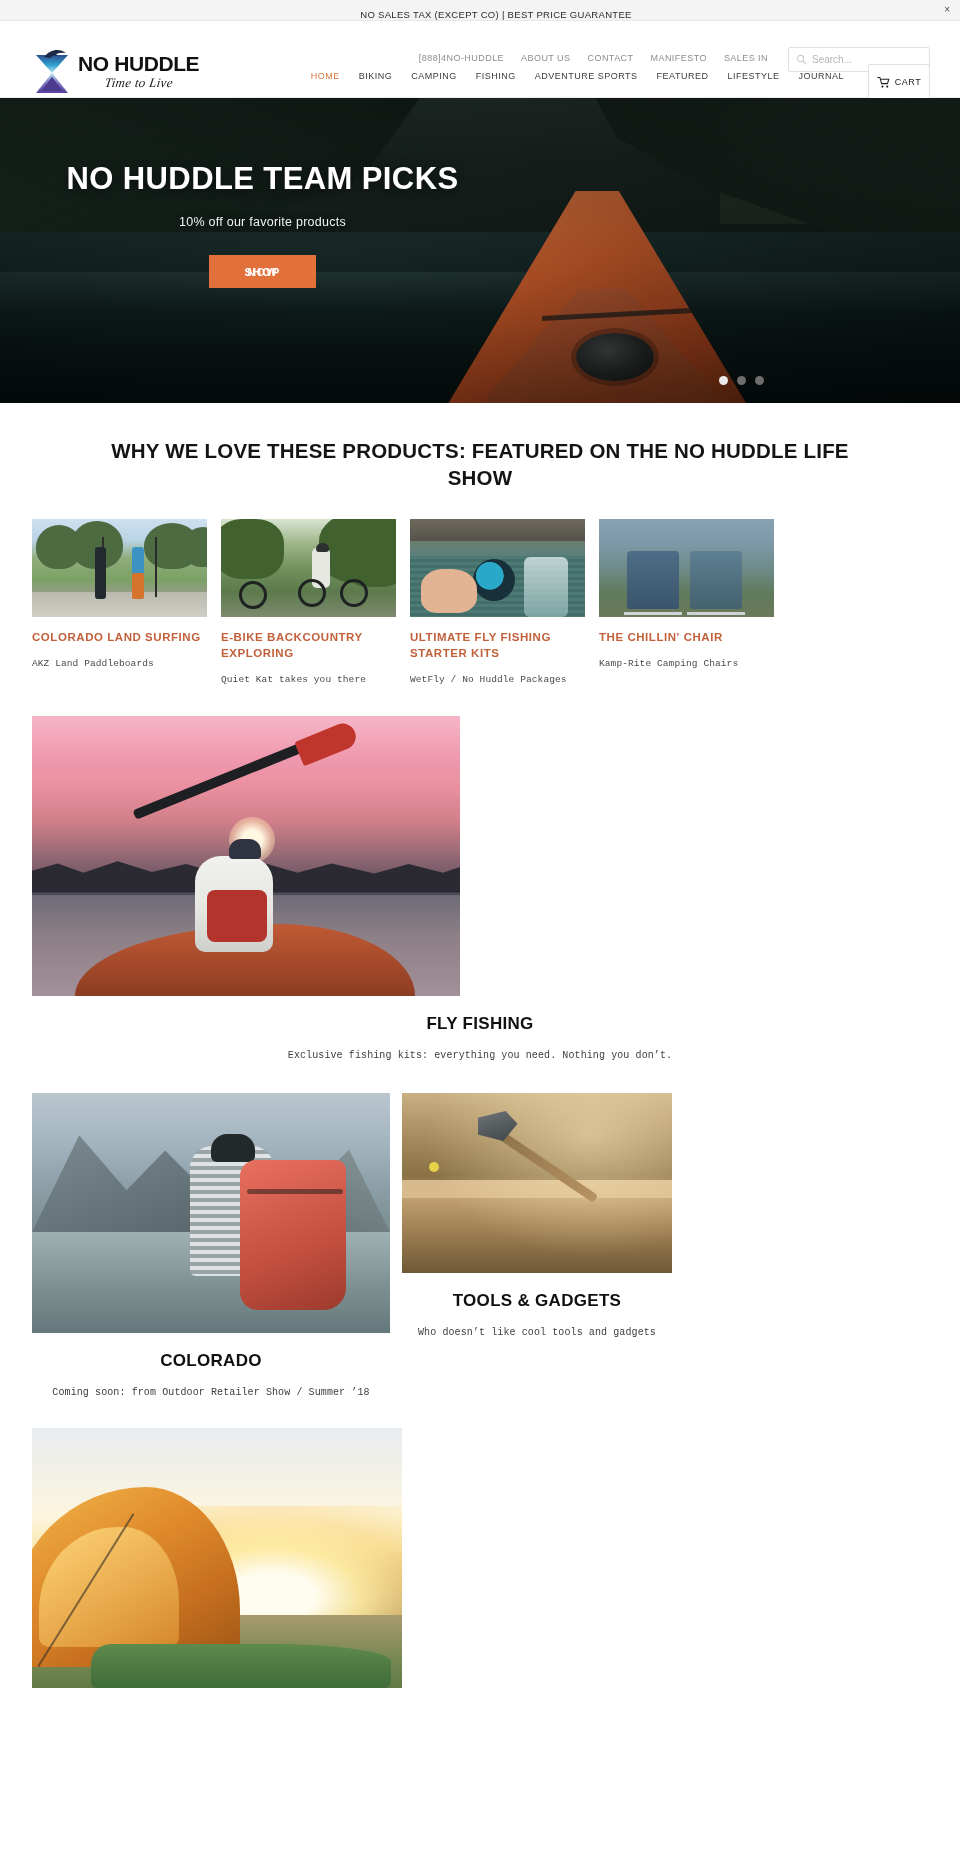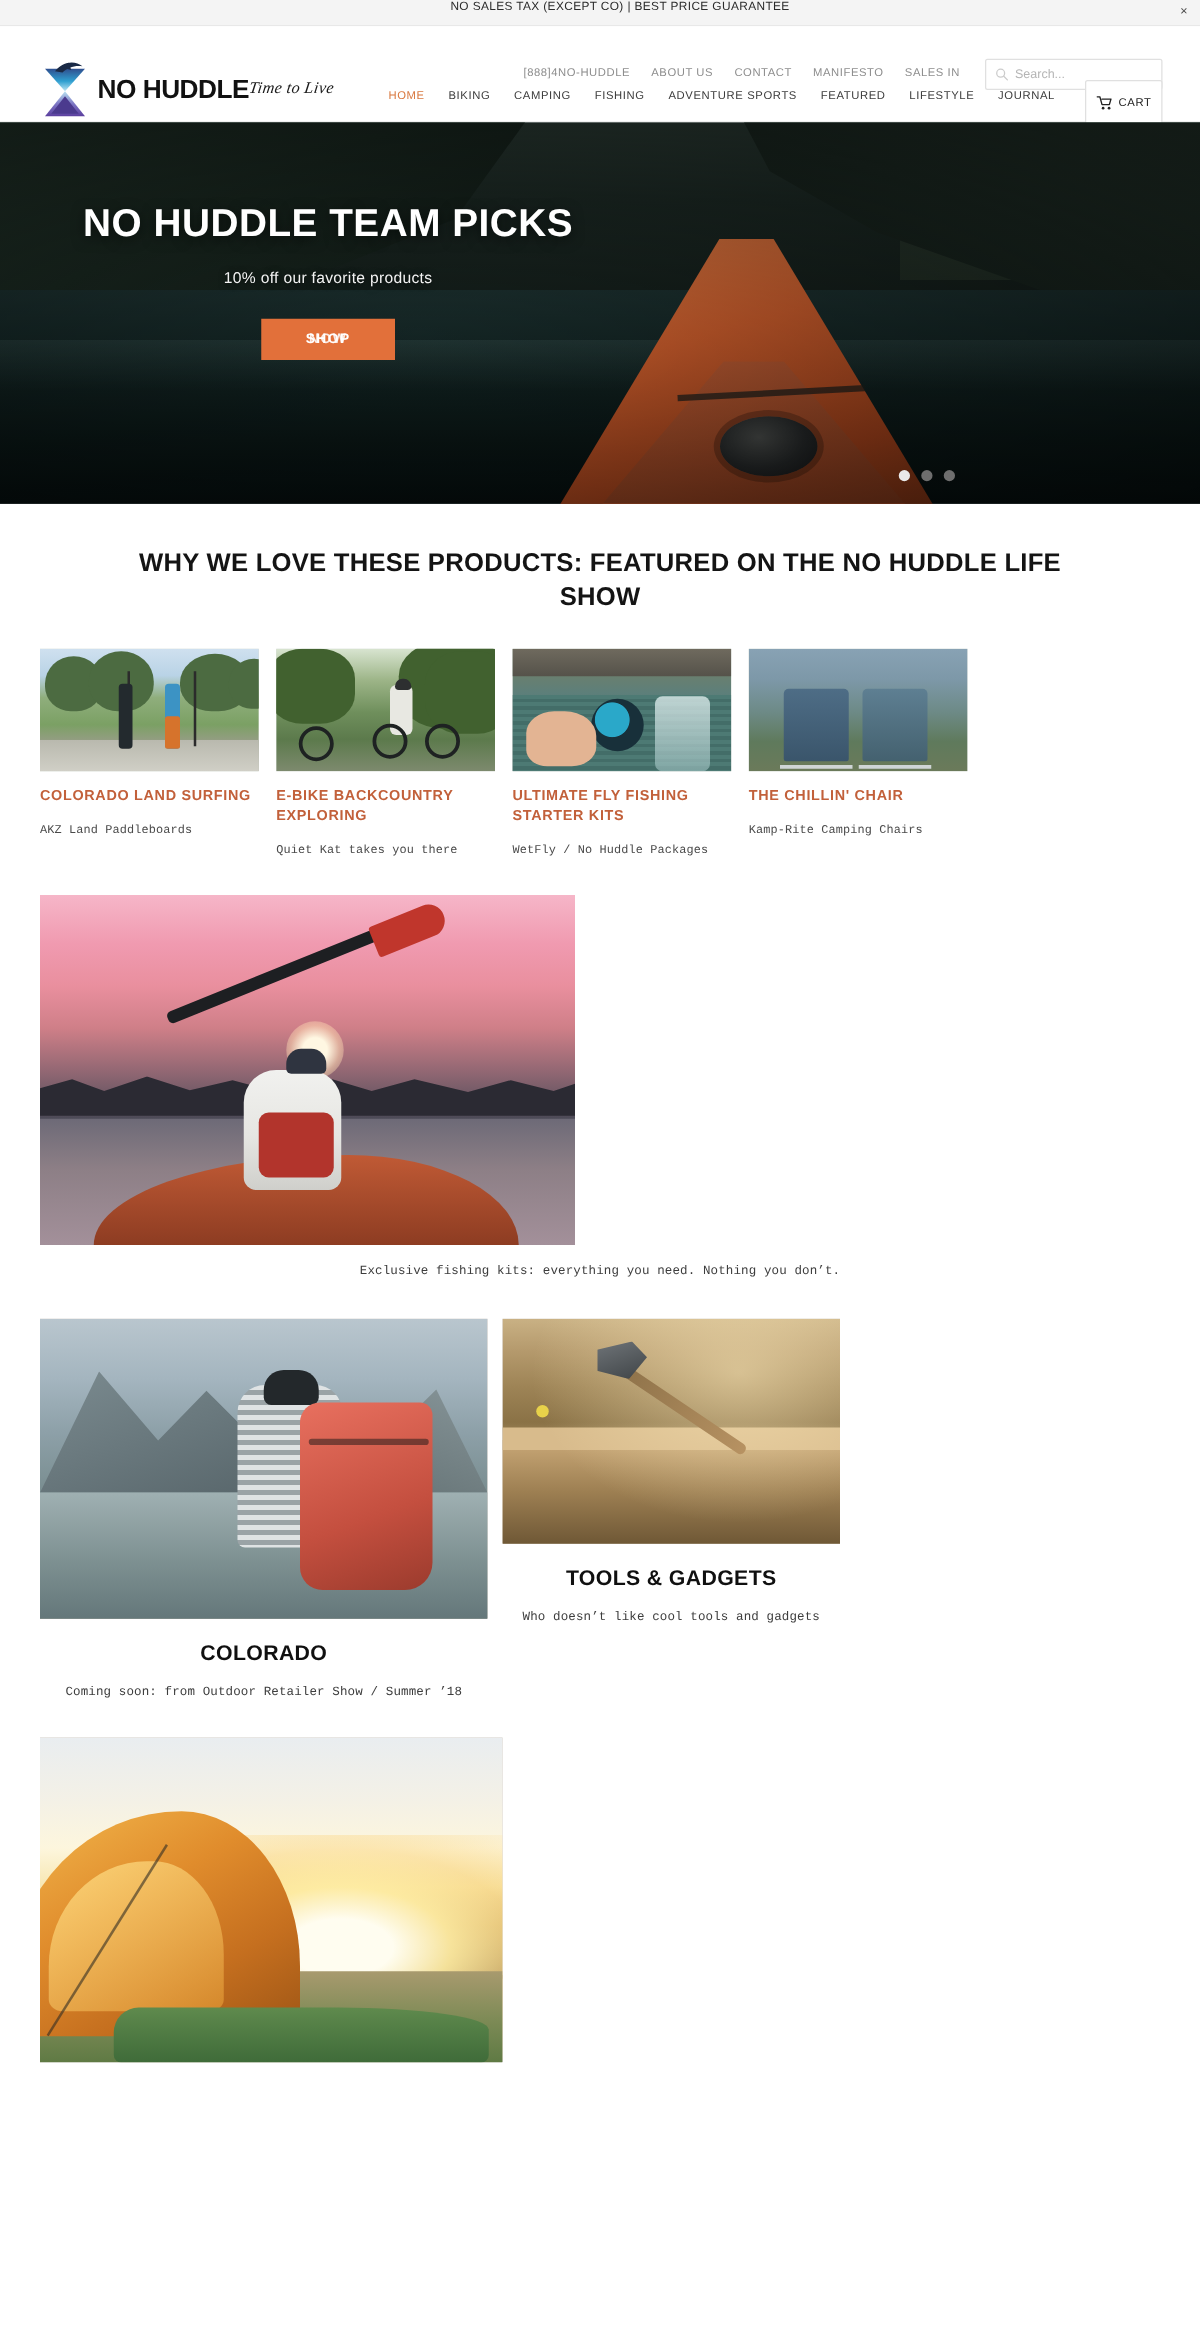--- a/index.html
+++ b/index.html
@@ -10,21 +10,21 @@
     -webkit-font-smoothing: antialiased;
   }
   body { width: 960px; overflow-x: hidden; }
 
   
   .announce {
     height: 21px;
     background: #f4f4f4;
     border-bottom: 1px solid #e8e8e8;
     display: flex;
-    align-items: flex-start;
+    align-items: flex-end;
     justify-content: center;
     position: relative;
     padding-left: 32px;
   }
   .announce-text {
     font-size: 9.5px;
     letter-spacing: .3px;
     color: #2b2b2b;
     font-family: "Liberation Sans", sans-serif;
   }
@@ -47,21 +47,21 @@
   }
   .logo-wrap {
     position: absolute;
     left: 30px; top: 26px;
     display: flex;
     align-items: center;
     gap: 4px;
     cursor: pointer;
   }
   .logo-mark { width: 44px; height: 48px; display: block; }
-  .logo-text { display: flex; flex-direction: row; line-height: 1; }
+  .logo-text { display: flex; flex-direction: column; line-height: 1; align-items: center; }
   .logo-name {
     font-size: 21px;
     font-weight: 700;
     letter-spacing: -.4px;
     color: #111;
     font-family: "Liberation Sans", sans-serif;
   }
   .logo-tag {
     font-size: 13px;
     font-style: italic;
@@ -605,20 +605,21 @@
       <div class="treeline"></div>
       <div class="water"></div>
       <div class="hull"></div>
       <div class="paddle"></div>
       <div class="blade"></div>
       <div class="person"></div>
       <div class="vest"></div>
       <div class="cap"></div>
     </div>
   </div>
+  <div class="cat-title">FLY FISHING</div>
   <div class="cat-sub">Exclusive fishing kits: everything you need. Nothing you don’t.</div>
 </div>
 
 <div class="row2">
 
   <div class="bp-col cat-block" style="margin-top:0">
     <div class="cat-img bp-img">
       <div class="ph ph-backpack">
         <div class="mtn"></div>
           <div class="mtn2"></div>

